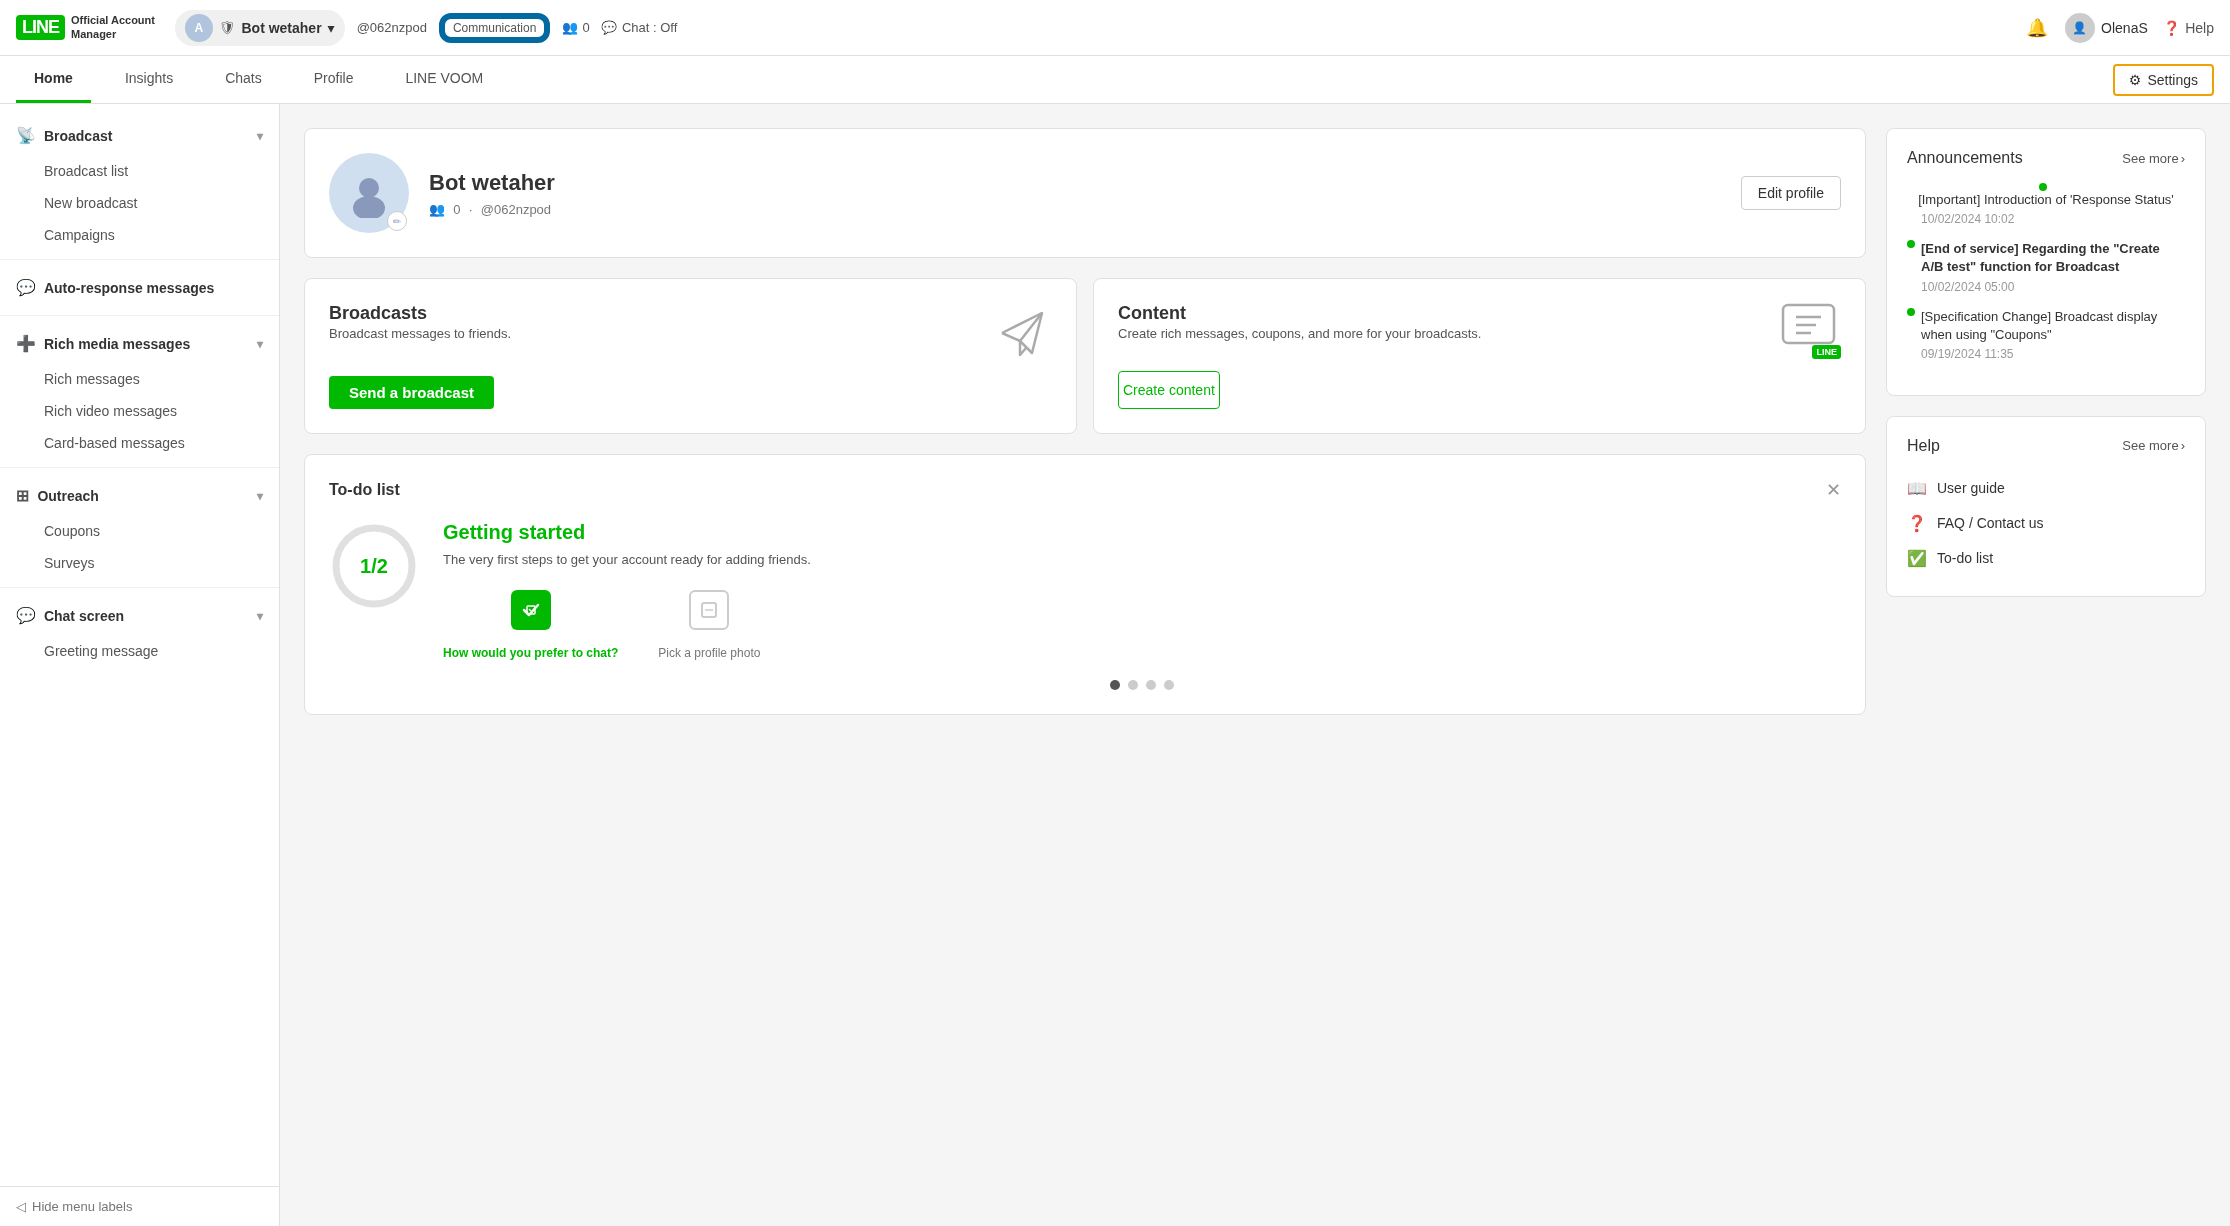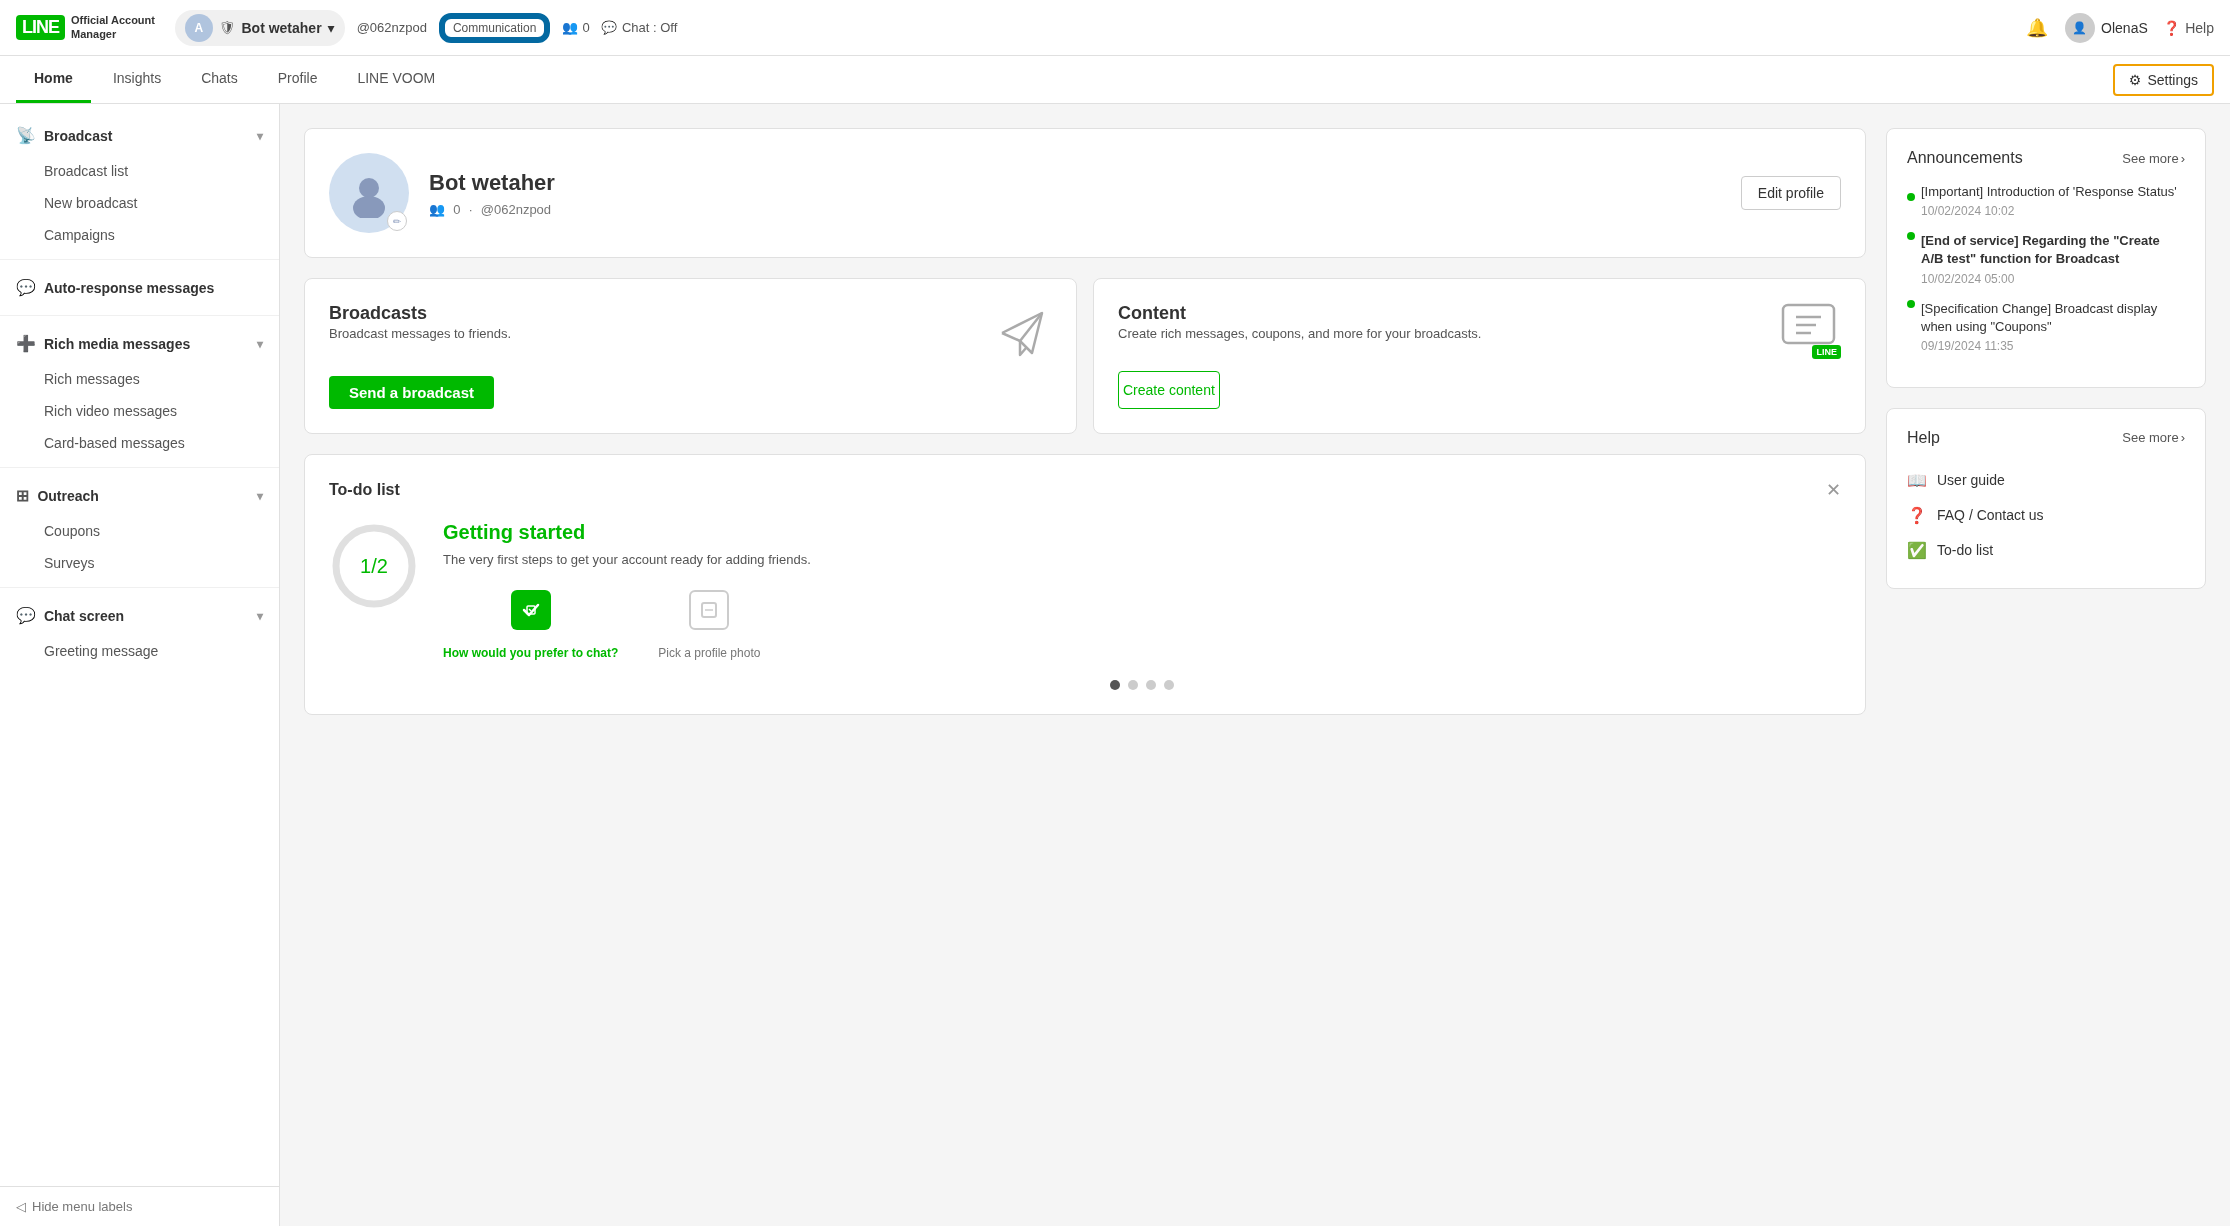--- a/index.html
+++ b/index.html
@@ -18,21 +18,21 @@
     .comm-badge { border: 6px solid #0369a1; border-radius: 12px; padding: 2px 8px; font-size: 12px; color: #555; }
     .followers { display: flex; align-items: center; gap: 4px; color: #555; font-size: 13px; }
     .chat-status { display: flex; align-items: center; gap: 4px; color: #555; font-size: 13px; }
     .topbar-right { margin-left: auto; display: flex; align-items: center; gap: 16px; }
     .bell-icon { font-size: 18px; color: #555; cursor: pointer; }
     .user-area { display: flex; align-items: center; gap: 6px; cursor: pointer; }
     .user-avatar { width: 30px; height: 30px; background: #ccc; border-radius: 50%; display: flex; align-items: center; justify-content: center; font-size: 12px; }
     .help-btn { display: flex; align-items: center; gap: 4px; color: #555; font-size: 14px; cursor: pointer; }
 
     
-    .nav { display: flex; align-items: center; background: #fff; border-bottom: 1px solid #e0e0e0; padding: 0 16px; gap: 4px; }
+    .nav { display: flex; align-items: center; background: #fff; border-bottom: 1px solid #e0e0e0; padding: 0 16px; gap: 16px; }
     .nav-item { padding: 14px 18px; font-size: 14px; color: #555; cursor: pointer; border-bottom: 3px solid transparent; text-decoration: none; }
     .nav-item.active { color: #333; font-weight: 600; border-bottom: 3px solid #00b900; }
     .settings-btn { margin-left: auto; border: 2px solid #f0a000; color: #333; border-radius: 4px; padding: 6px 14px; font-size: 14px; cursor: pointer; display: flex; align-items: center; gap: 6px; background: #fff; }
 
     
     .main-layout { display: flex; height: calc(100vh - 56px - 48px); }
 
     
     .sidebar { width: 280px; background: #fff; border-right: 1px solid #e0e0e0; overflow-y: auto; padding: 12px 0; flex-shrink: 0; }
     .sidebar-section { margin-bottom: 4px; }
@@ -69,21 +69,21 @@
     .send-broadcast-btn { background: #00b900; color: #fff; border: none; padding: 8px 20px; border-radius: 4px; font-size: 15px; font-weight: 600; cursor: pointer; margin-top: auto; align-self: flex-start; }
     .create-content-btn { border: 1px solid #00b900; color: #00b900; background: #fff; padding: 10px 4px; border-radius: 4px; font-size: 14px; cursor: pointer; margin-top: auto; align-self: flex-start; }
 
     
     .todo-card { background: #fff; border: 1px solid #e0e0e0; border-radius: 8px; padding: 24px; }
     .todo-header { display: flex; justify-content: space-between; align-items: center; margin-bottom: 20px; }
     .todo-title { font-size: 16px; font-weight: 600; }
     .todo-close { color: #999; cursor: pointer; font-size: 18px; }
     .todo-body { display: flex; align-items: flex-start; gap: 24px; }
     .todo-progress { position: relative; width: 90px; height: 90px; flex-shrink: 0; }
-    .todo-progress-text { position: absolute; top: 50%; left: 50%; transform: translate(-50%, -50%); font-size: 20px; font-weight: 400; color: #00b900; text-align: center; }
+    .todo-progress-text { position: absolute; top: 50%; left: 50%; transform: translate(-50%, -50%); font-size: 20px; font-weight: 700; color: #00b900; text-align: center; }
     .todo-info { flex: 1; }
     .todo-getting-started { font-size: 20px; font-weight: 700; color: #00b900; margin-bottom: 6px; }
     .todo-desc { color: #555; font-size: 13px; line-height: 1.5; }
     .todo-steps { display: flex; gap: 40px; margin-top: 20px; }
     .todo-step { display: flex; flex-direction: column; align-items: center; gap: 16px; }
     .todo-step-check { width: 40px; height: 40px; background: #00b900; border-radius: 6px; display: flex; align-items: center; justify-content: center; color: #fff; font-size: 18px; }
     .todo-step-check.empty { background: #fff; border: 2px solid #ccc; }
     .todo-step-label { font-size: 12px; color: #00b900; text-align: center; font-weight: 600; }
     .todo-step-label.inactive { color: #777; font-weight: 400; }
     .todo-dots { display: flex; justify-content: center; gap: 8px; margin-top: 20px; }
@@ -356,21 +356,21 @@
       <div class="announcements-card">
         <div class="card-header">
           <span class="card-title">Announcements</span>
           <span class="see-more">
             <span>See more</span>
             <span> ›</span>
           </span>
         </div>
 
         <div class="announcement-item">
-          <div style="display:flex;align-items:flex-end;">
+          <div style="display:flex;align-items:center;flex-direction:column;">
             <span class="announcement-dot"></span>
             <span class="announcement-text">[Important] Introduction of 'Response Status'</span>
           </div>
           <div class="announcement-date">10/02/2024 10:02</div>
         </div>
 
         <div class="announcement-item">
           <div style="display:flex;align-items:flex-start;font-weight:bold;">
             <span class="announcement-dot"></span>
             <span class="announcement-text">[End of service] Regarding the "Create A/B test" function for Broadcast</span>

